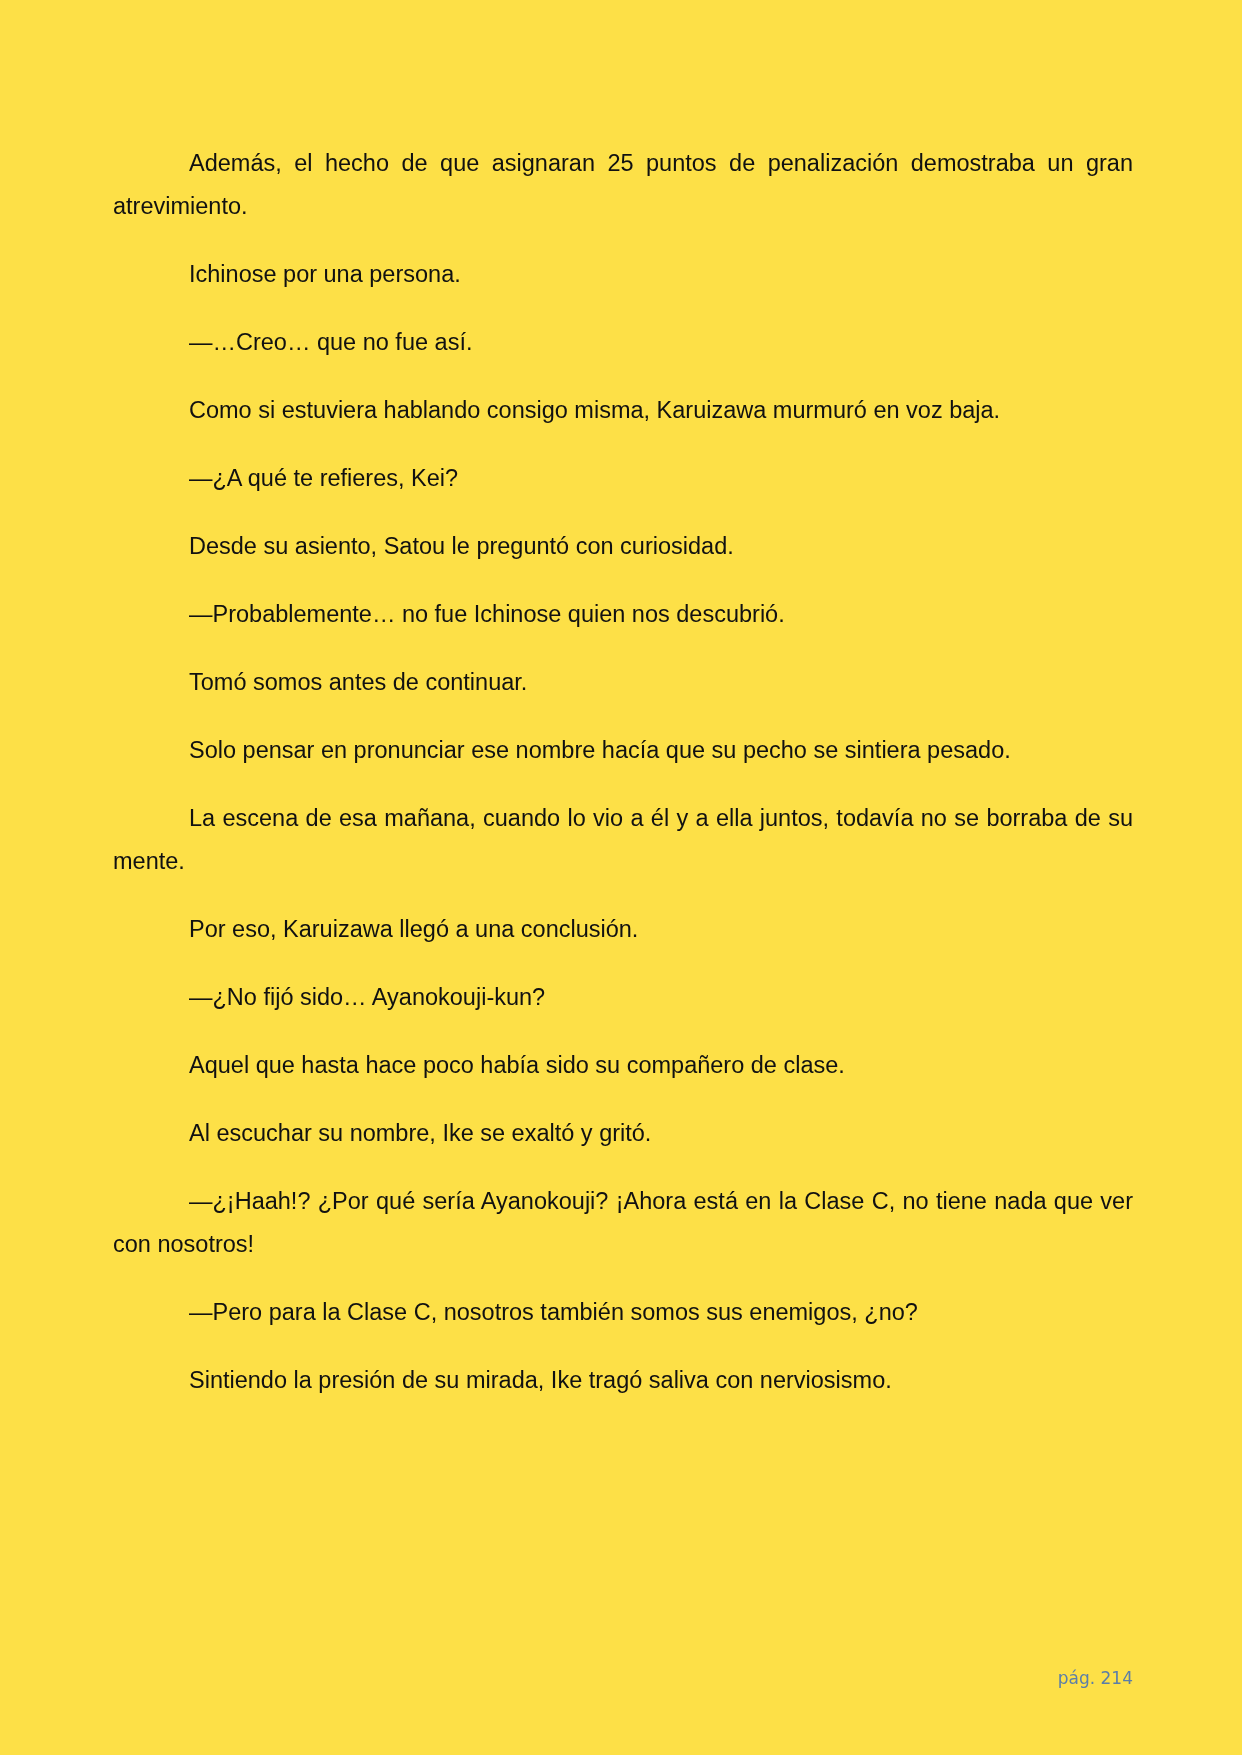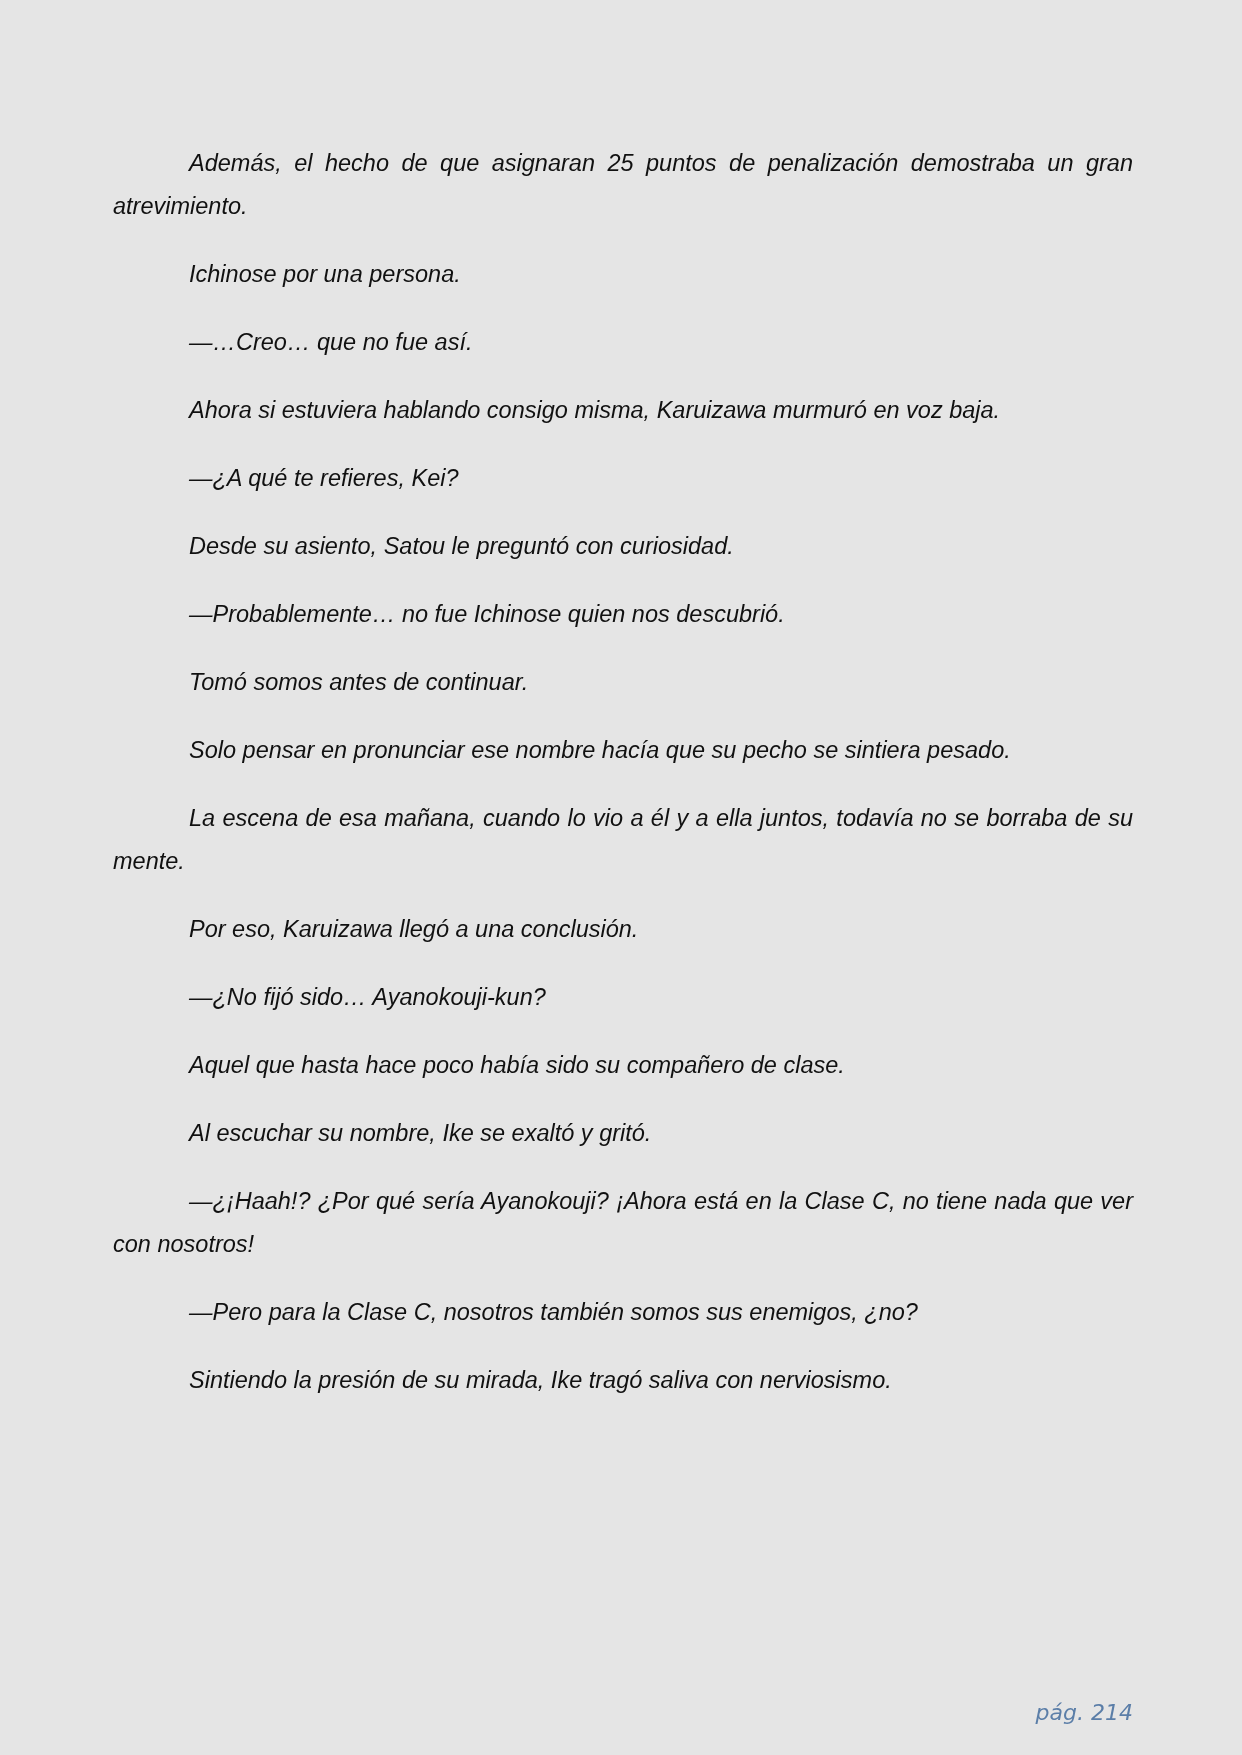--- a/index.html
+++ b/index.html
@@ -1,37 +1,37 @@
 <!DOCTYPE html>
 <html><head>
 <meta charset="utf-8">
 <style>
   html, body { margin: 0; padding: 0; background: #ffffff; }
   body { width: 1242px; height: 1755px; position: relative; overflow: hidden; }
-  .page { position: absolute; left: 0; top: 0; width: 1242px; height: 1755px; background: #e5e5e5; font-style: italic; }
+  .page { position: absolute; left: 0; top: 0; width: 1242px; height: 1755px; background: #fde047; }
   .text {
     position: absolute; left: 113px; top: 142px; width: 1020px;
     font-family: "Liberation Sans", sans-serif;
     font-size: 23.5px; color: #111; line-height: 43px;
   }
   .text p { margin: 0 0 25px 0; text-align: justify; text-indent: 76px; }
   .footer {
     position: absolute; right: 109px; top: 1668px;
-    font-family: "DejaVu Sans", sans-serif; font-size: 22px; color: #5b7ea8; margin-top: 32px;
+    font-family: "DejaVu Sans", sans-serif; font-size: 17px; color: #5b7ea8;
   }
 </style>
 </head>
 <body>
 
 <div class="page">
   <div class="text">
     <p>Además, el hecho de que asignaran 25 puntos de penalización demostraba un gran atrevimiento.</p>
     <p>Ichinose por una persona.</p>
     <p>—…Creo… que no fue así.</p>
-    <p>Ahora si estuviera hablando consigo misma, Karuizawa murmuró en voz baja.</p>
+    <p>Como si estuviera hablando consigo misma, Karuizawa murmuró en voz baja.</p>
     <p>—¿A qué te refieres, Kei?</p>
     <p>Desde su asiento, Satou le preguntó con curiosidad.</p>
     <p>—Probablemente… no fue Ichinose quien nos descubrió.</p>
     <p>Tomó somos antes de continuar.</p>
     <p>Solo pensar en pronunciar ese nombre hacía que su pecho se sintiera pesado.</p>
     <p>La escena de esa mañana, cuando lo vio a él y a ella juntos, todavía no se borraba de su mente.</p>
     <p>Por eso, Karuizawa llegó a una conclusión.</p>
     <p>—¿No fijó sido… Ayanokouji-kun?</p>
     <p>Aquel que hasta hace poco había sido su compañero de clase.</p>
     <p>Al escuchar su nombre, Ike se exaltó y gritó.</p>

